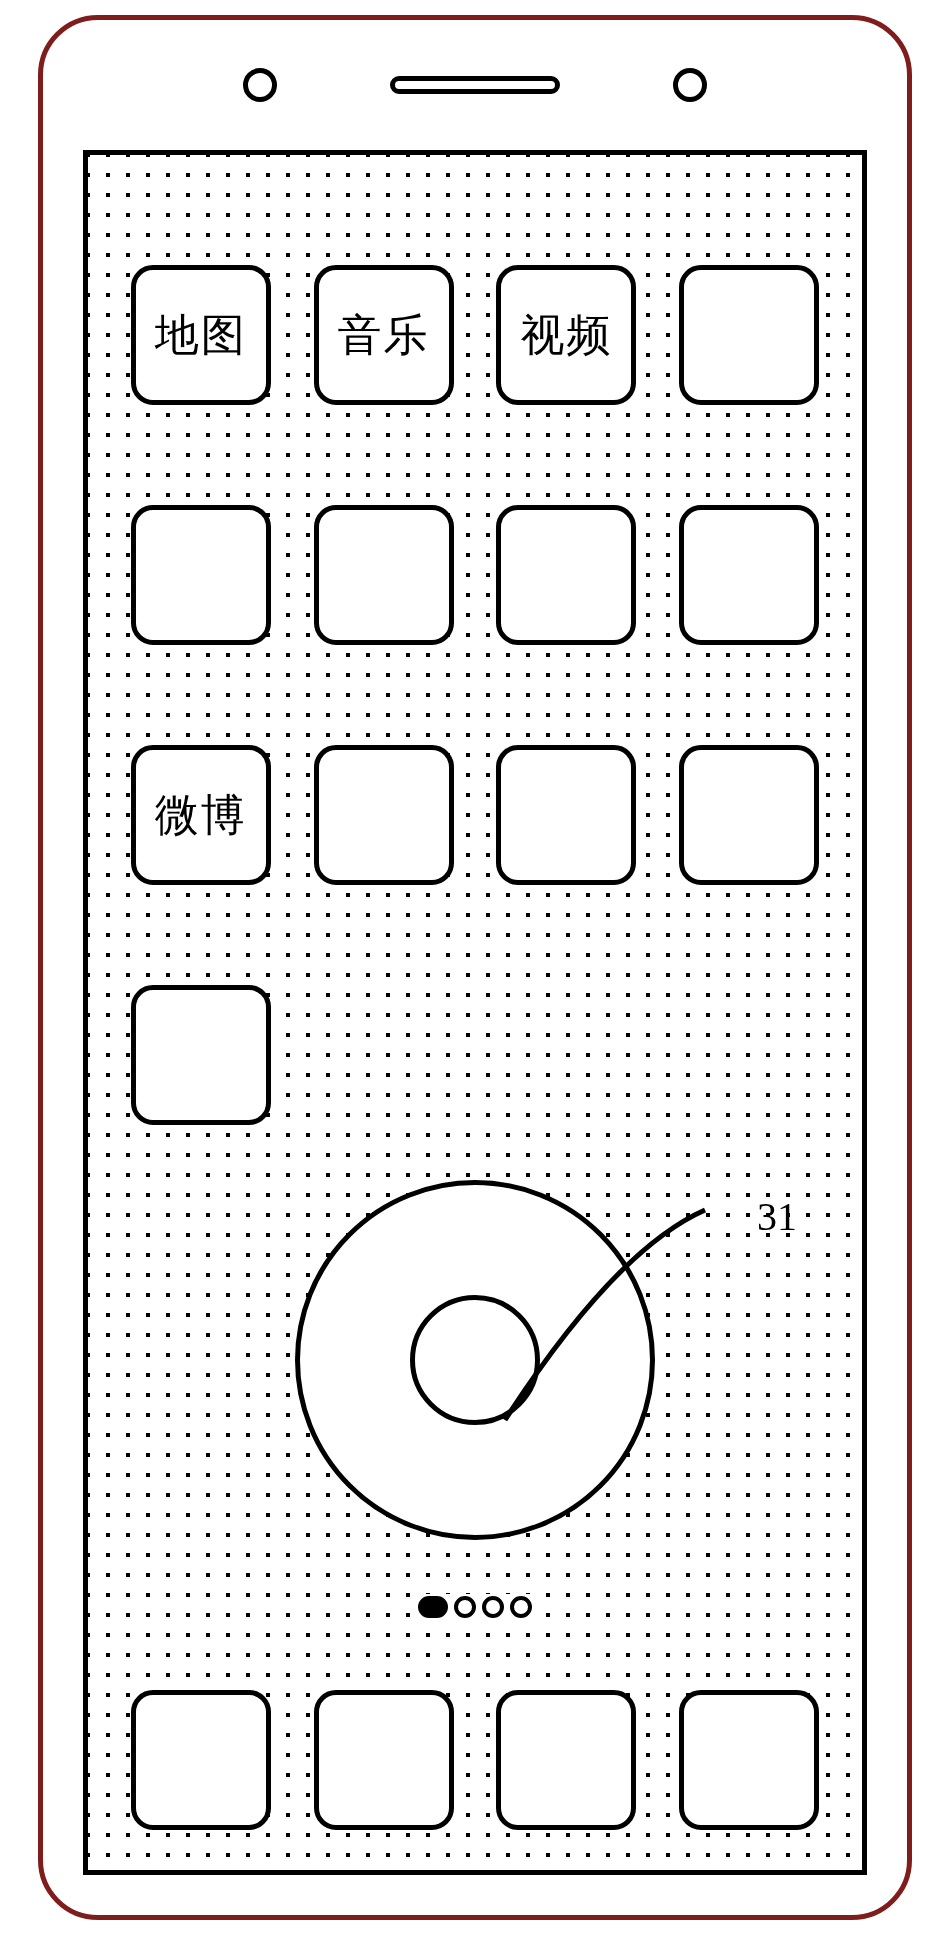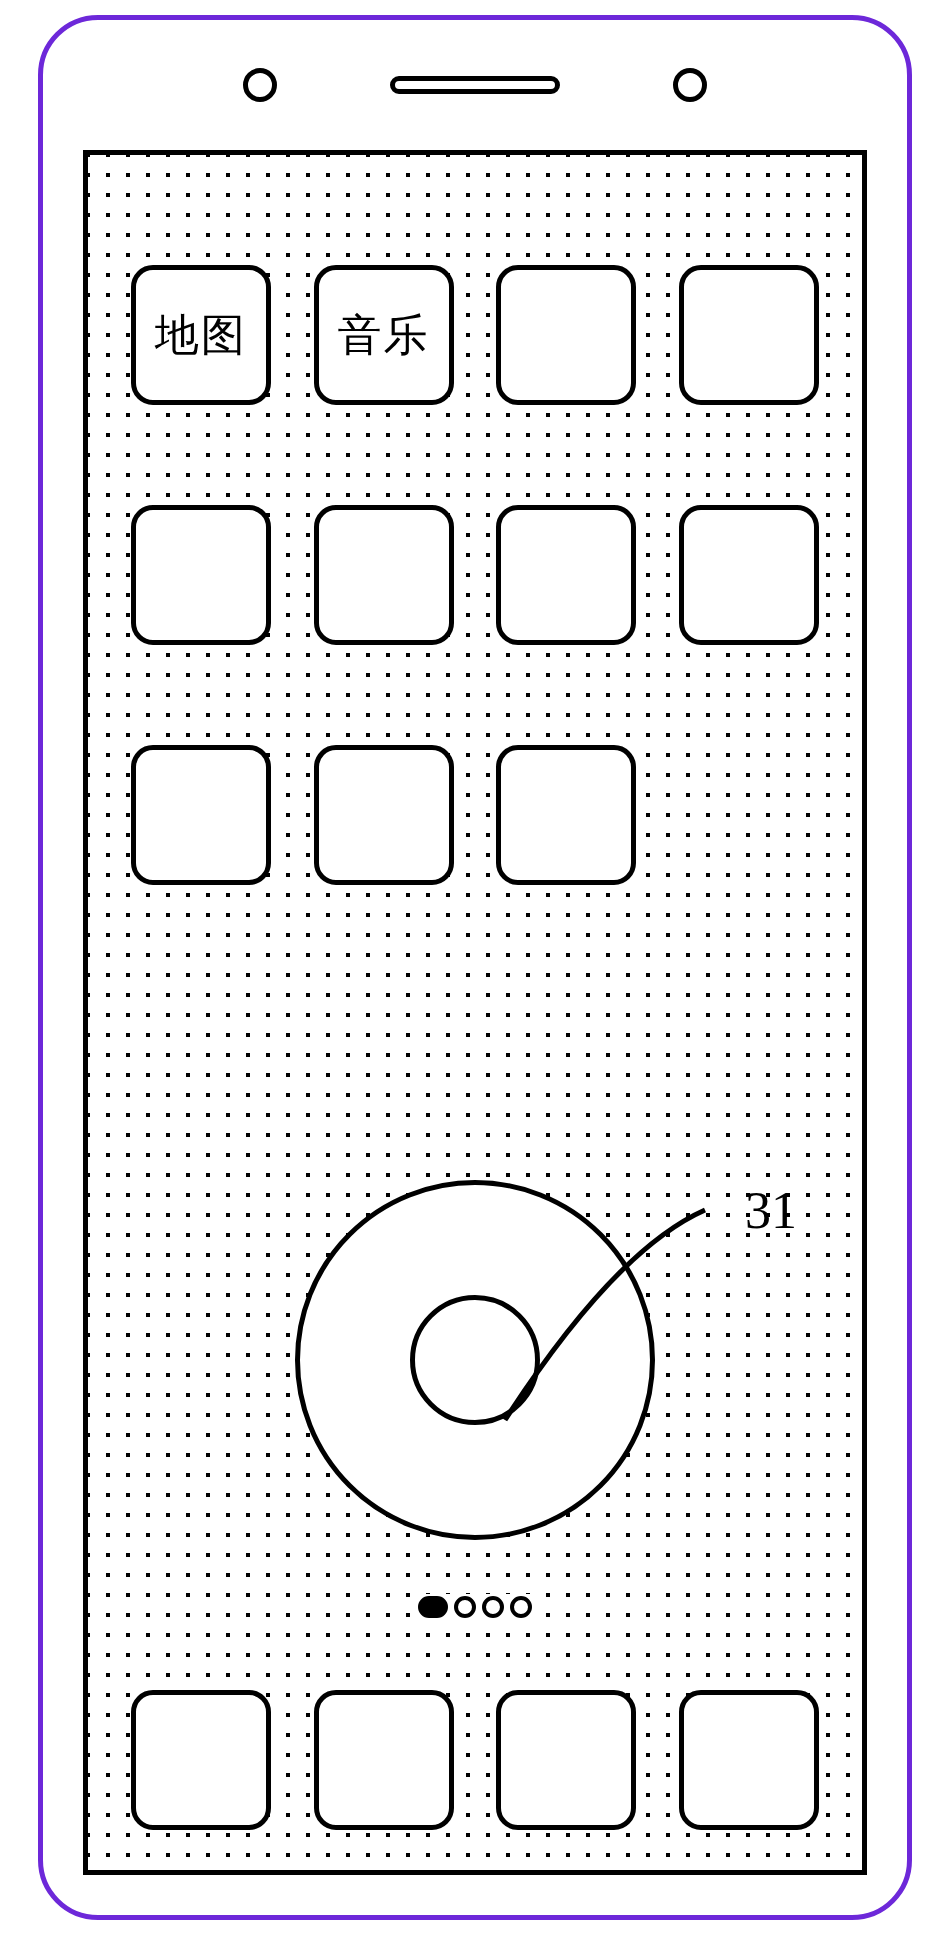--- a/index.html
+++ b/index.html
@@ -9,21 +9,21 @@
     background: #fff;
     font-family: "SimSun", "宋体", serif;
     position: relative;
   }
   .phone-outer {
     position: absolute;
     left: 38px;
     top: 15px;
     width: 874px;
     height: 1905px;
-    border: 5px solid #6d28d9;
+    border: 5px solid #7f1d1d;
     border-radius: 60px;
     background: #fff;
   }
   .sensor-bar {
     position: absolute;
     top: 0;
     left: 0;
     width: 100%;
     height: 130px;
   }
@@ -99,21 +99,21 @@
   .ring-inner {
     width: 130px;
     height: 130px;
     border: 5px solid #000;
     border-radius: 50%;
   }
   .callout-label {
     position: absolute;
     right: 65px;
     bottom: 630px;
-    font-size: 52px;
+    font-size: 40px;
     font-family: "Times New Roman", serif;
   }
   .callout-arc {
     position: absolute;
     bottom: 420px;
     left: 50%;
     pointer-events: none;
   }
   .page-dots {
     position: absolute;
@@ -159,36 +159,42 @@
 
   <div class="screen">
 
     <div class="apps">
       <div class="app">
           <span>地图</span>
         </div>
       <div class="app">
           <span>音乐</span>
         </div>
-
-      <div class="app">
-          <span></span>
-        </div>
-      <div class="app">
-          <span></span>
-        </div>
-      <div class="app">
-          <span></span>
-        </div>
-      <div class="app">
-          <span></span>
-        </div>
-
-      <div class="app">
-          <span></span>
+      <div class="app">
+          <span>视频</span>
+        </div>
+
+      <div class="app">
+          <span></span>
+        </div>
+      <div class="app">
+          <span></span>
+        </div>
+      <div class="app">
+          <span></span>
+        </div>
+      <div class="app">
+          <span></span>
+        </div>
+
+      <div class="app">
+          <span></span>
+        </div>
+      <div class="app">
+          <span>微博</span>
         </div>
       <div class="app">
           <span></span>
         </div>
 
       <div class="app">
           <span></span>
         </div>
       <div class="app">
           <span></span>

